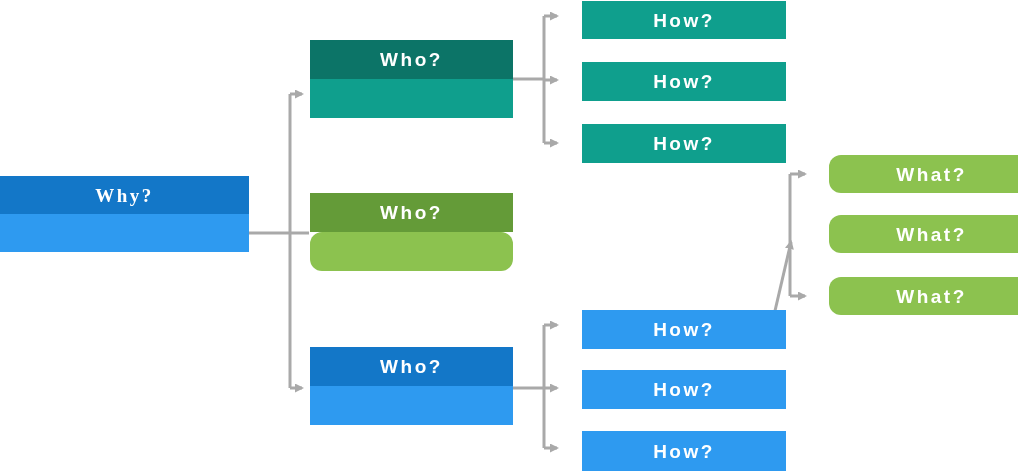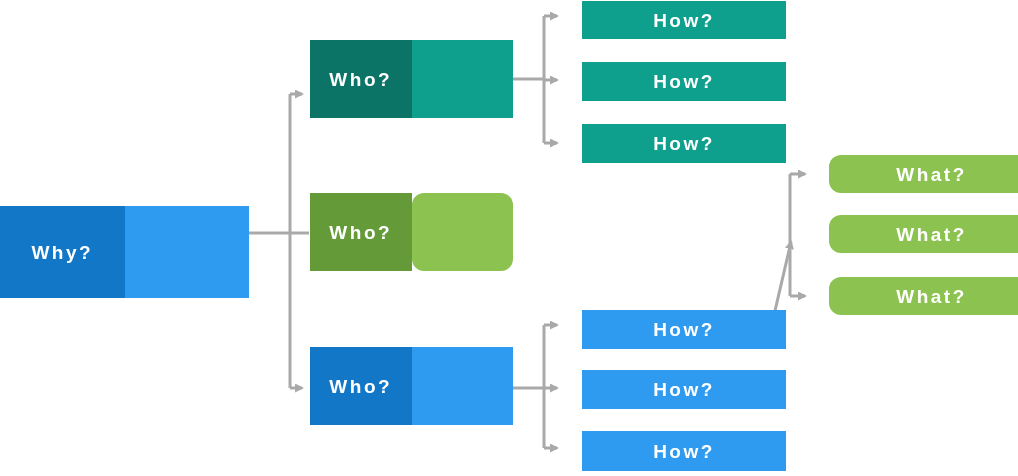--- a/index.html
+++ b/index.html
@@ -7,33 +7,33 @@
     --teal-dark:#0c7467; --teal-light:#0f9f8d;
     --green-dark:#649b38; --green-light:#8cc24f;
     --connector:#a9a9a9; --text:#ffffff; --bg:#ffffff;
   }
   html,body{margin:0;padding:0;background:var(--bg);}
   .canvas{
     position:relative;width:1018px;height:476px;background:var(--bg);
     overflow:hidden;font-family:"Liberation Sans",sans-serif;
   }
   .connectors{position:absolute;left:0;top:0;width:1018px;height:476px;}
-  .node{position:absolute;display:flex;flex-direction:row;}
+  .node{position:absolute;display:flex;flex-direction:column;}
   .half{flex:1;display:flex;align-items:center;justify-content:center;}
   .solid{position:absolute;display:flex;align-items:center;justify-content:center;margin-left:16px;}
   .label{
     color:var(--text);font-size:19px;font-weight:600;letter-spacing:2.5px;
     white-space:nowrap;line-height:1;
   }
   
   .blue-d{background:var(--blue-dark);} .blue-l{background:var(--blue-light);}
   .teal-d{background:var(--teal-dark);} .teal-l{background:var(--teal-light);}
   .green-d{background:var(--green-dark);} .green-l{background:var(--green-light);border-radius:12px;}
   
-  #why      {left:0px;  top:206px;width:249px;height:92px;}
+  #why      {left:0px;  top:176px;width:249px;height:76px;font-family:Liberation Serif, serif;}
   #who-top  {left:310px;top:40px; width:203px;height:78px;}
   #who-mid  {left:310px;top:193px;width:203px;height:78px;}
   #who-bot  {left:310px;top:347px;width:203px;height:78px;}
   #how-t1{left:566px;top:1px;  width:204px;height:38px;}
   #how-t2{left:566px;top:62px; width:204px;height:39px;}
   #how-t3{left:566px;top:124px;width:204px;height:39px;}
   #how-b1{left:566px;top:310px;width:204px;height:39px;}
   #how-b2{left:566px;top:370px;width:204px;height:39px;}
   #how-b3{left:566px;top:431px;width:204px;height:40px;}
   #what-1{left:813px;top:155px;width:205px;height:38px;}

